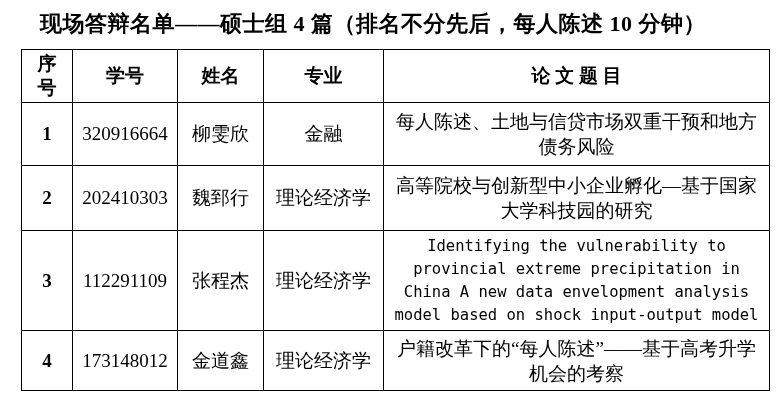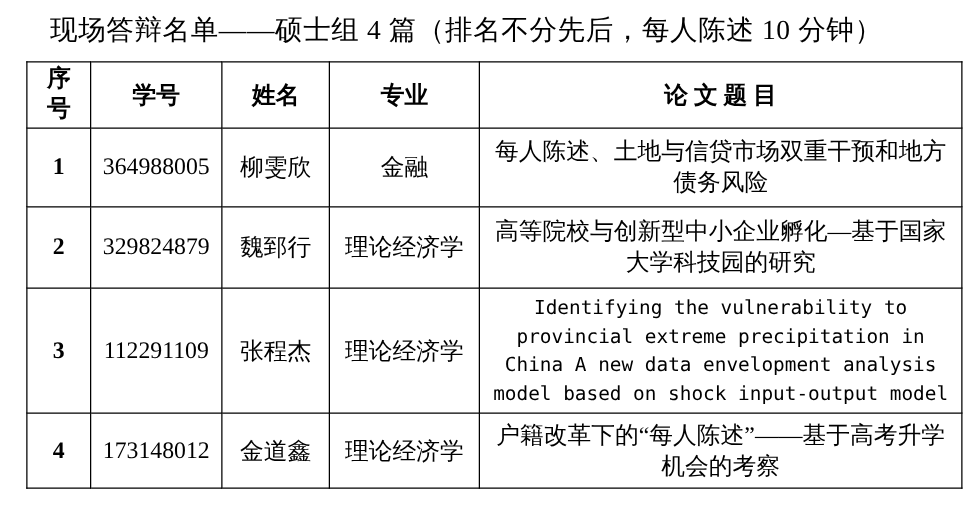--- a/index.html
+++ b/index.html
@@ -15,21 +15,21 @@
     color: #000000;
     overflow: hidden;
   }
   .page-title {
     position: absolute;
     top: 9px;
     left: 0;
     width: 746px;
     text-align: center;
     font-size: 22px;
-    font-weight: normal;
+    font-weight: bold;
     letter-spacing: 0.5px;
     white-space: nowrap;
   }
   table.roster {
     position: absolute;
     left: 21px;
     top: 49px;
     width: 748px;
     border-collapse: collapse;
     table-layout: fixed;
@@ -88,28 +88,28 @@
       </th>
       <th>学号</th>
       <th>姓名</th>
       <th>专业</th>
       <th>论 文 题 目</th>
     </tr>
   </thead>
   <tbody>
     <tr class="r-1">
       <td class="c-no">1</td>
-      <td class="c-id">364988005</td>
+      <td class="c-id">320916664</td>
       <td class="c-name">柳雯欣</td>
       <td class="c-major">金融</td>
       <td class="c-title">每人陈述、土地与信贷市场双重干预和地方债务风险</td>
     </tr>
     <tr class="r-2">
       <td class="c-no">2</td>
-      <td class="c-id">329824879</td>
+      <td class="c-id">202410303</td>
       <td class="c-name">魏郅行</td>
       <td class="c-major">理论经济学</td>
       <td class="c-title">高等院校与创新型中小企业孵化—基于国家大学科技园的研究</td>
     </tr>
     <tr class="r-3">
       <td class="c-no">3</td>
       <td class="c-id">112291109</td>
       <td class="c-name">张程杰</td>
       <td class="c-major">理论经济学</td>
       <td class="c-title latin">Identifying the vulnerability to provincial extreme precipitation in China A new data envelopment analysis model based on shock input-output model</td>

